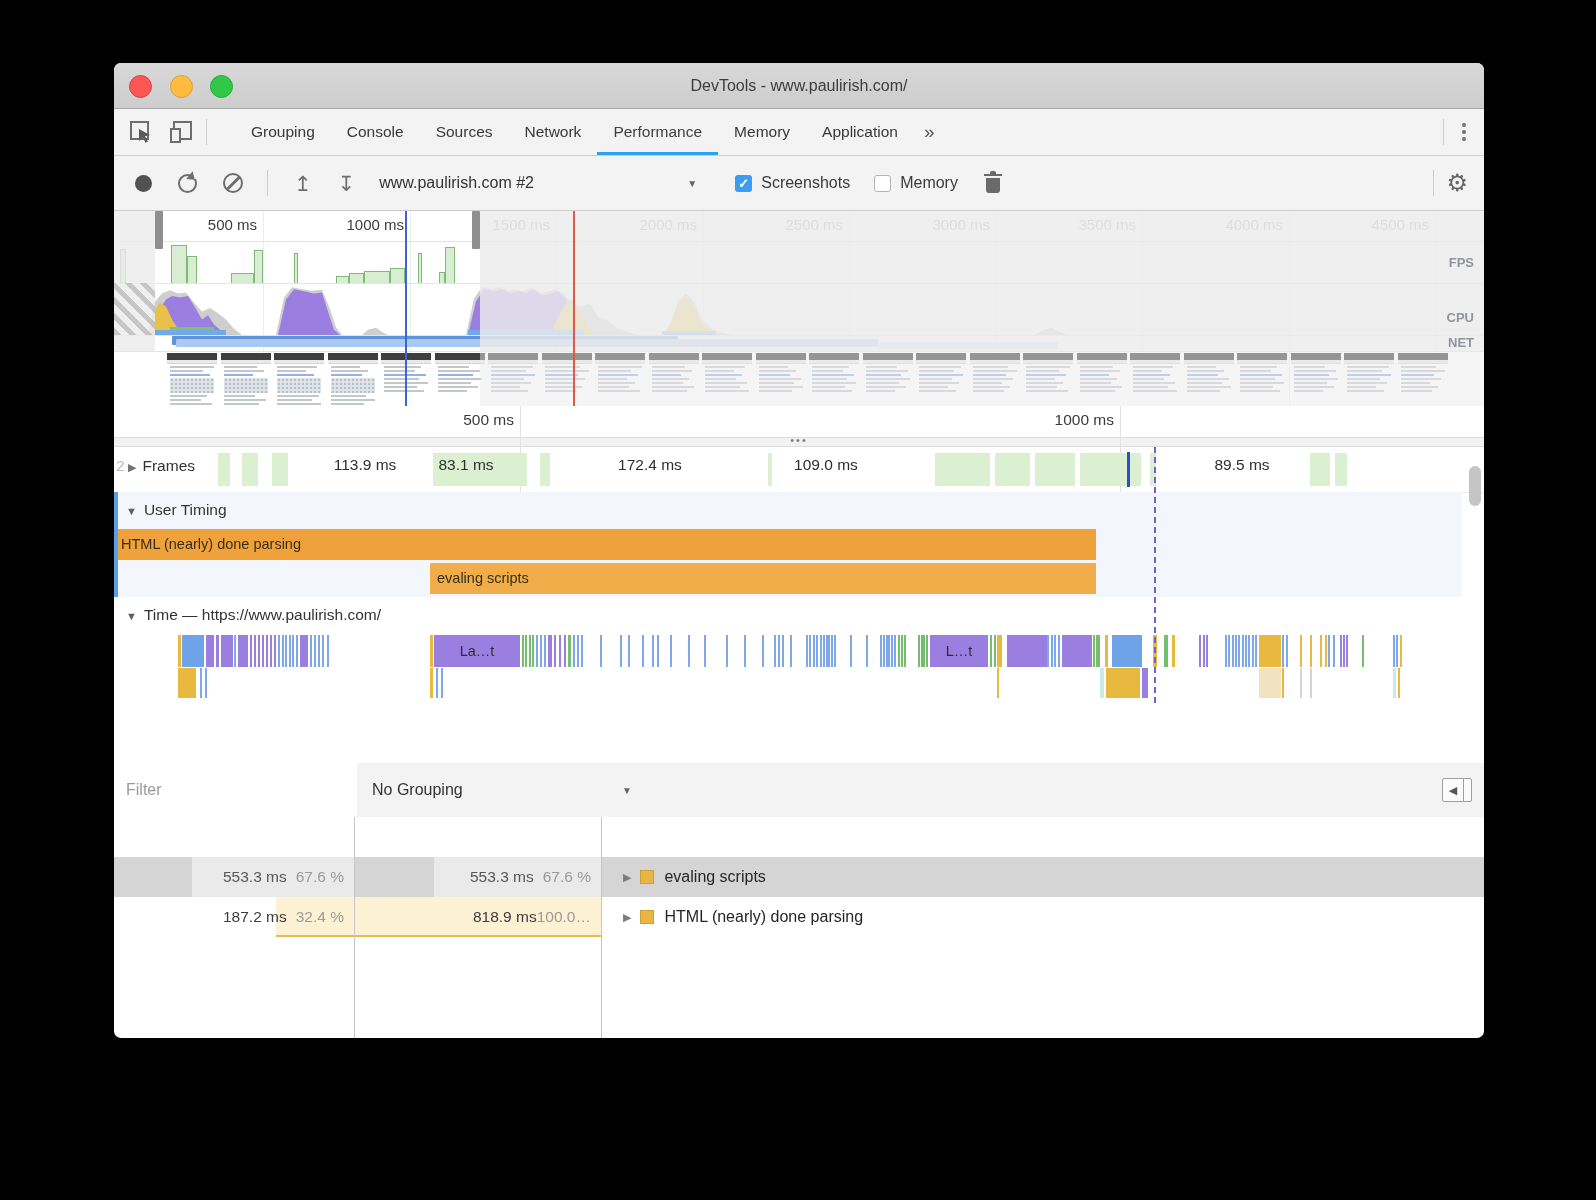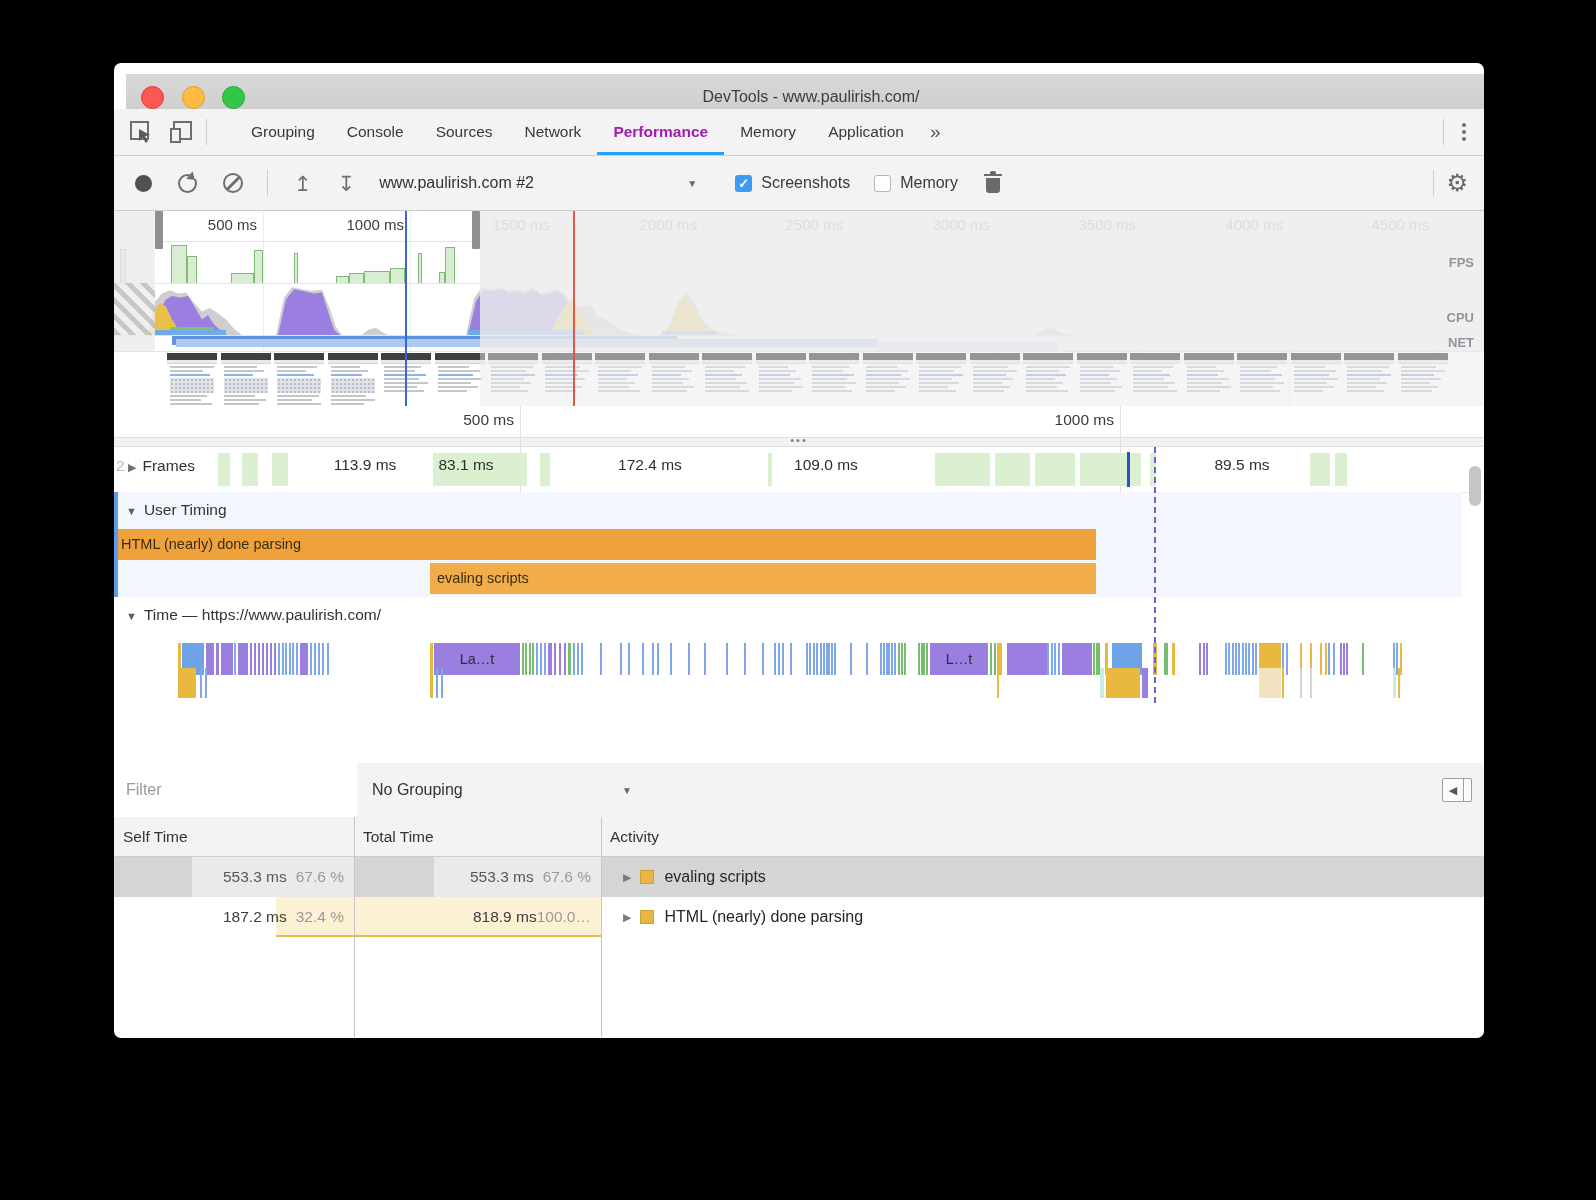--- a/index.html
+++ b/index.html
@@ -1,28 +1,28 @@
 <!DOCTYPE html>
 <html><head>
 <meta charset="utf-8">
 <style>
   html,body{margin:0;padding:0;}
   body{width:1596px;height:1200px;background:#000;font-family:"Liberation Sans",sans-serif;overflow:hidden;position:relative;}
   #win{position:absolute;left:114px;top:63px;width:1370px;height:975px;background:#fff;border-radius:7px;overflow:hidden;box-shadow:0 25px 70px rgba(0,0,0,.6);}
   
-  #titlebar{position:absolute;left:12px;top:0;width:100%;height:45px;background:linear-gradient(#d8d8d8,#cdcdcd);border-bottom:1px solid #a9a9a9;margin-top:11px;}
+  #titlebar{position:absolute;left:0;top:0;width:100%;height:45px;background:linear-gradient(#d8d8d8,#cdcdcd);border-bottom:1px solid #a9a9a9;}
   .tl{position:absolute;top:12px;width:21px;height:21px;border-radius:50%;}
   #title{position:absolute;left:0;right:0;top:0;height:45px;line-height:45px;text-align:center;font-size:16px;color:#3c3c3c;}
   
   #tabbar{position:absolute;left:0;top:46px;width:100%;height:46px;background:#f3f3f3;border-bottom:1px solid #d0d0d0;display:flex;align-items:center;}
   .tb-icon{width:26px;height:26px;margin-left:14px;display:flex;align-items:center;justify-content:center;}
   .vdiv{width:1px;height:26px;background:#ccc;margin:0 12px;}
   #tabs{display:flex;height:100%;align-items:center;margin-left:16px;}
   .tab{padding:0 16px;height:100%;display:flex;align-items:center;font-size:15.5px;color:#383838;box-sizing:border-box;cursor:default;}
-  .tab.sel{border-bottom:3px solid #2aa1f4;padding-top:3px;color:#a21caf;font-weight:bold;}
+  .tab.sel{border-bottom:3px solid #2aa1f4;padding-top:3px;color:#404040;}
   #tab-overflow{font-size:19px;color:#555;padding:0 10px;}
   #tabbar-right{margin-left:auto;display:flex;align-items:center;height:100%;}
   .dotcol{display:flex;flex-direction:column;gap:3px;margin:0 18px 0 6px;}
   .dotcol i{width:4px;height:4px;border-radius:50%;background:#6e6e6e;}
   
   #toolbar{position:absolute;left:0;top:93px;width:100%;height:54px;background:#f3f3f3;border-bottom:1px solid #ccc;display:flex;align-items:center;}
   .record{width:17px;height:17px;border-radius:50%;background:#515151;margin-left:21px;}
   .icn{color:#6e6e6e;font-size:21px;line-height:21px;margin-left:26px;}
   .reload{width:15px;height:15px;border:2.5px solid #6e6e6e;border-radius:50%;margin-left:26px;position:relative;}
   .reload:before{content:"";position:absolute;right:-3px;top:-4px;width:7px;height:7px;background:#f3f3f3;}
@@ -564,21 +564,21 @@
       <div class="track-head" style="top:9px;"><span class="tri">▼</span><span>User Timing</span></div>
       <div id="ut-bars">
           <div class="utbar" style="left: 0px; width: 982px; top: 37px; background: rgb(239, 162, 59);">HTML (nearly) done parsing</div>
           <div class="utbar" style="left: 316px; width: 666px; top: 71px; background: rgb(240, 173, 73);">evaling scripts</div>
         </div>
     </div>
     <div id="ut-blue"></div>
 
     <div id="main-track">
       <div class="track-head" style="top:9px;"><span class="tri">▼</span><span>Time — https://www.paulirish.com/</span></div>
-      <div id="main-row1" style="position:absolute;left:0;top:46px;width:100%;height:32px;">
+      <div id="main-row1" style="position:absolute;left:0;top:38px;width:100%;height:32px;">
           <div class="seg" style="left: 64px; width: 3px; top: 0px; height: 100%; background: rgb(233, 184, 62);"></div>
           <div class="seg" style="left: 68px; width: 22px; top: 0px; height: 100%; background: rgb(111, 163, 232);"></div>
           <div class="seg" style="left: 92px; width: 8px; top: 0px; height: 100%; background: rgb(155, 127, 224);"></div>
           <div class="seg" style="left: 102px; width: 3px; top: 0px; height: 100%; background: rgb(155, 127, 224);"></div>
           <div class="seg" style="left: 107px; width: 12px; top: 0px; height: 100%; background: rgb(155, 127, 224);"></div>
           <div class="seg" style="left: 120px; width: 2px; top: 0px; height: 100%; background: rgb(127, 168, 234);"></div>
           <div class="seg" style="left: 124px; width: 10px; top: 0px; height: 100%; background: rgb(155, 127, 224);"></div>
           <div class="seg" style="left: 136px; width: 2px; top: 0px; height: 100%; background: rgb(155, 127, 224);"></div>
           <div class="seg" style="left: 140px; width: 2px; top: 0px; height: 100%; background: rgb(155, 127, 224);"></div>
           <div class="seg" style="left: 144px; width: 2px; top: 0px; height: 100%; background: rgb(155, 127, 224);"></div>
@@ -734,25 +734,20 @@
     <div id="grouping">
       <span>No Grouping</span>
       <span class="selarrow">▼</span>
     </div>
     <div id="heavy-btn">
       <span class="arr">◀</span>
         <span class="bar"></span>
     </div>
   </div>
 
-  <div id="thead">
-    <div class="th-cell" style="left:0;">Self Time</div>
-    <div class="th-cell" style="left:240px;">Total Time</div>
-    <div class="th-cell" style="left:487px;">Activity</div>
-  </div>
   <div id="tbody">
       <div class="trow sel" style="top: 794px;">
         <div class="tcell" style="left: 0px; width: 240px;">
           <div class="bar-w" style="width: 67.6%;"></div>
           <div class="cellnum"><span class="v">553.3 ms</span><span class="p">67.6 %</span></div>
         </div>
         <div class="tcell" style="left: 240px; width: 247px;">
           <div class="bar-w" style="width: 67.6%;"></div>
           <div class="cellnum"><span class="v">553.3 ms</span><span class="p" style="margin-left:9px;">67.6 %</span></div>
         </div>

